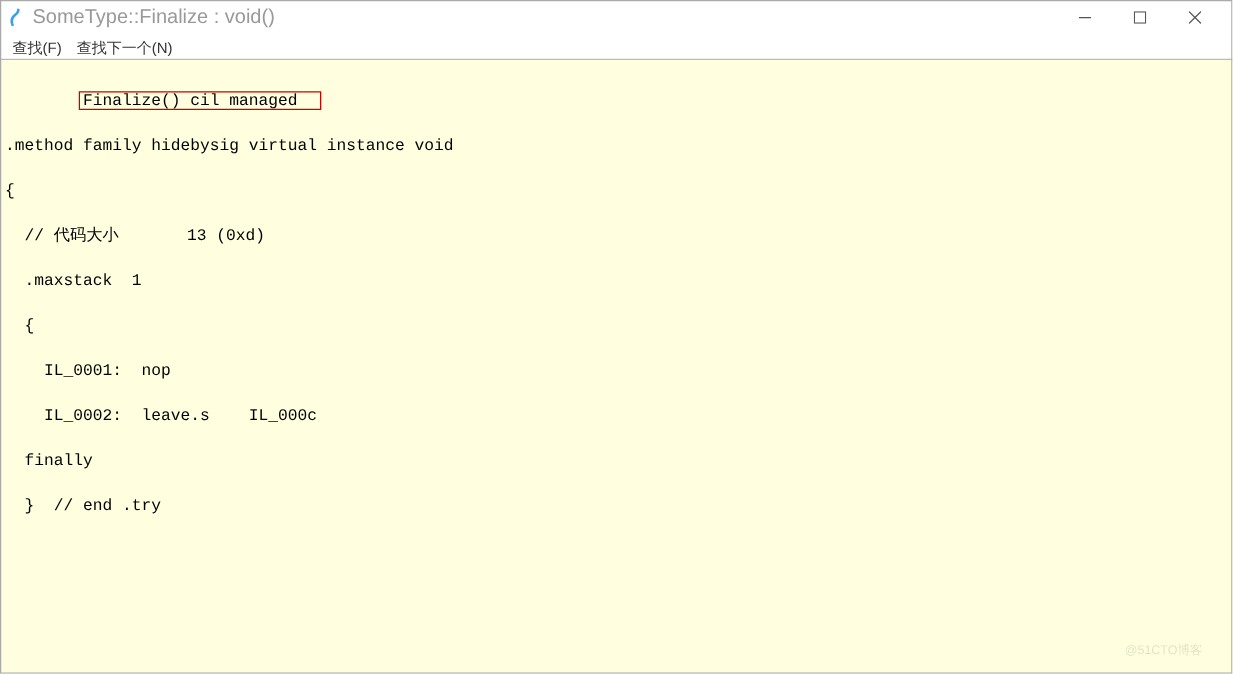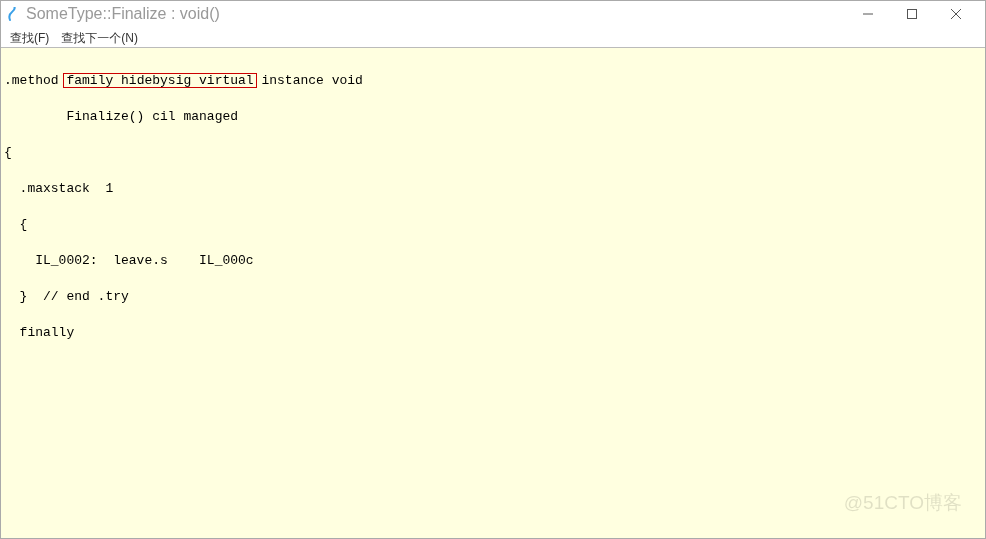--- a/index.html
+++ b/index.html
@@ -56,24 +56,24 @@
   }
   .code-line { display: block; }
   .hlbox {
     position: absolute;
     border: 1px solid #cc0000;
     pointer-events: none;
   }
   .watermark {
     position: absolute;
     right: 24px;
-    bottom: 23px;
+    bottom: 12px;
     color: rgba(0,0,0,0.12);
     font-family: "Segoe UI", sans-serif;
-    font-size: 19px;
+    font-size: 10px;
   }
   .outer-border {
     position: absolute;
     inset: 0;
     border: 1px solid #aaa;
     pointer-events: none;
   }
 </style>
 </head>
 <body>
@@ -104,28 +104,30 @@
     </div>
   </div>
 </div>
 
 <div class="menubar">
   <span class="menu-item">查找(F)</span>
   <span class="menu-item">查找下一个(N)</span>
 </div>
 
 <div class="content">
+<span class="code-line">        Finalize() cil managed</span>
 <span class="code-line"><span>.method </span><span id="hl1">family hidebysig virtual</span><span> instance void</span></span>
-<span class="code-line">        Finalize() cil managed</span>
 <span class="code-line">{</span>
+<span class="code-line">  // 代码大小       13 (0xd)</span>
 <span class="code-line">  .maxstack  1</span>
 <span class="code-line">  {</span>
+<span class="code-line">    IL_0001:  nop</span>
 <span class="code-line">    IL_0002:  leave.s    IL_000c</span>
+<span class="code-line">  finally</span>
 <span class="code-line">  }  // end .try</span>
-<span class="code-line">  finally</span>
 
 
 
 
 
 
 
 
 
 <div id="box1" class="hlbox" style="left: 63.4219px; top: 25px; width: 193.234px; height: 15px;"></div>

